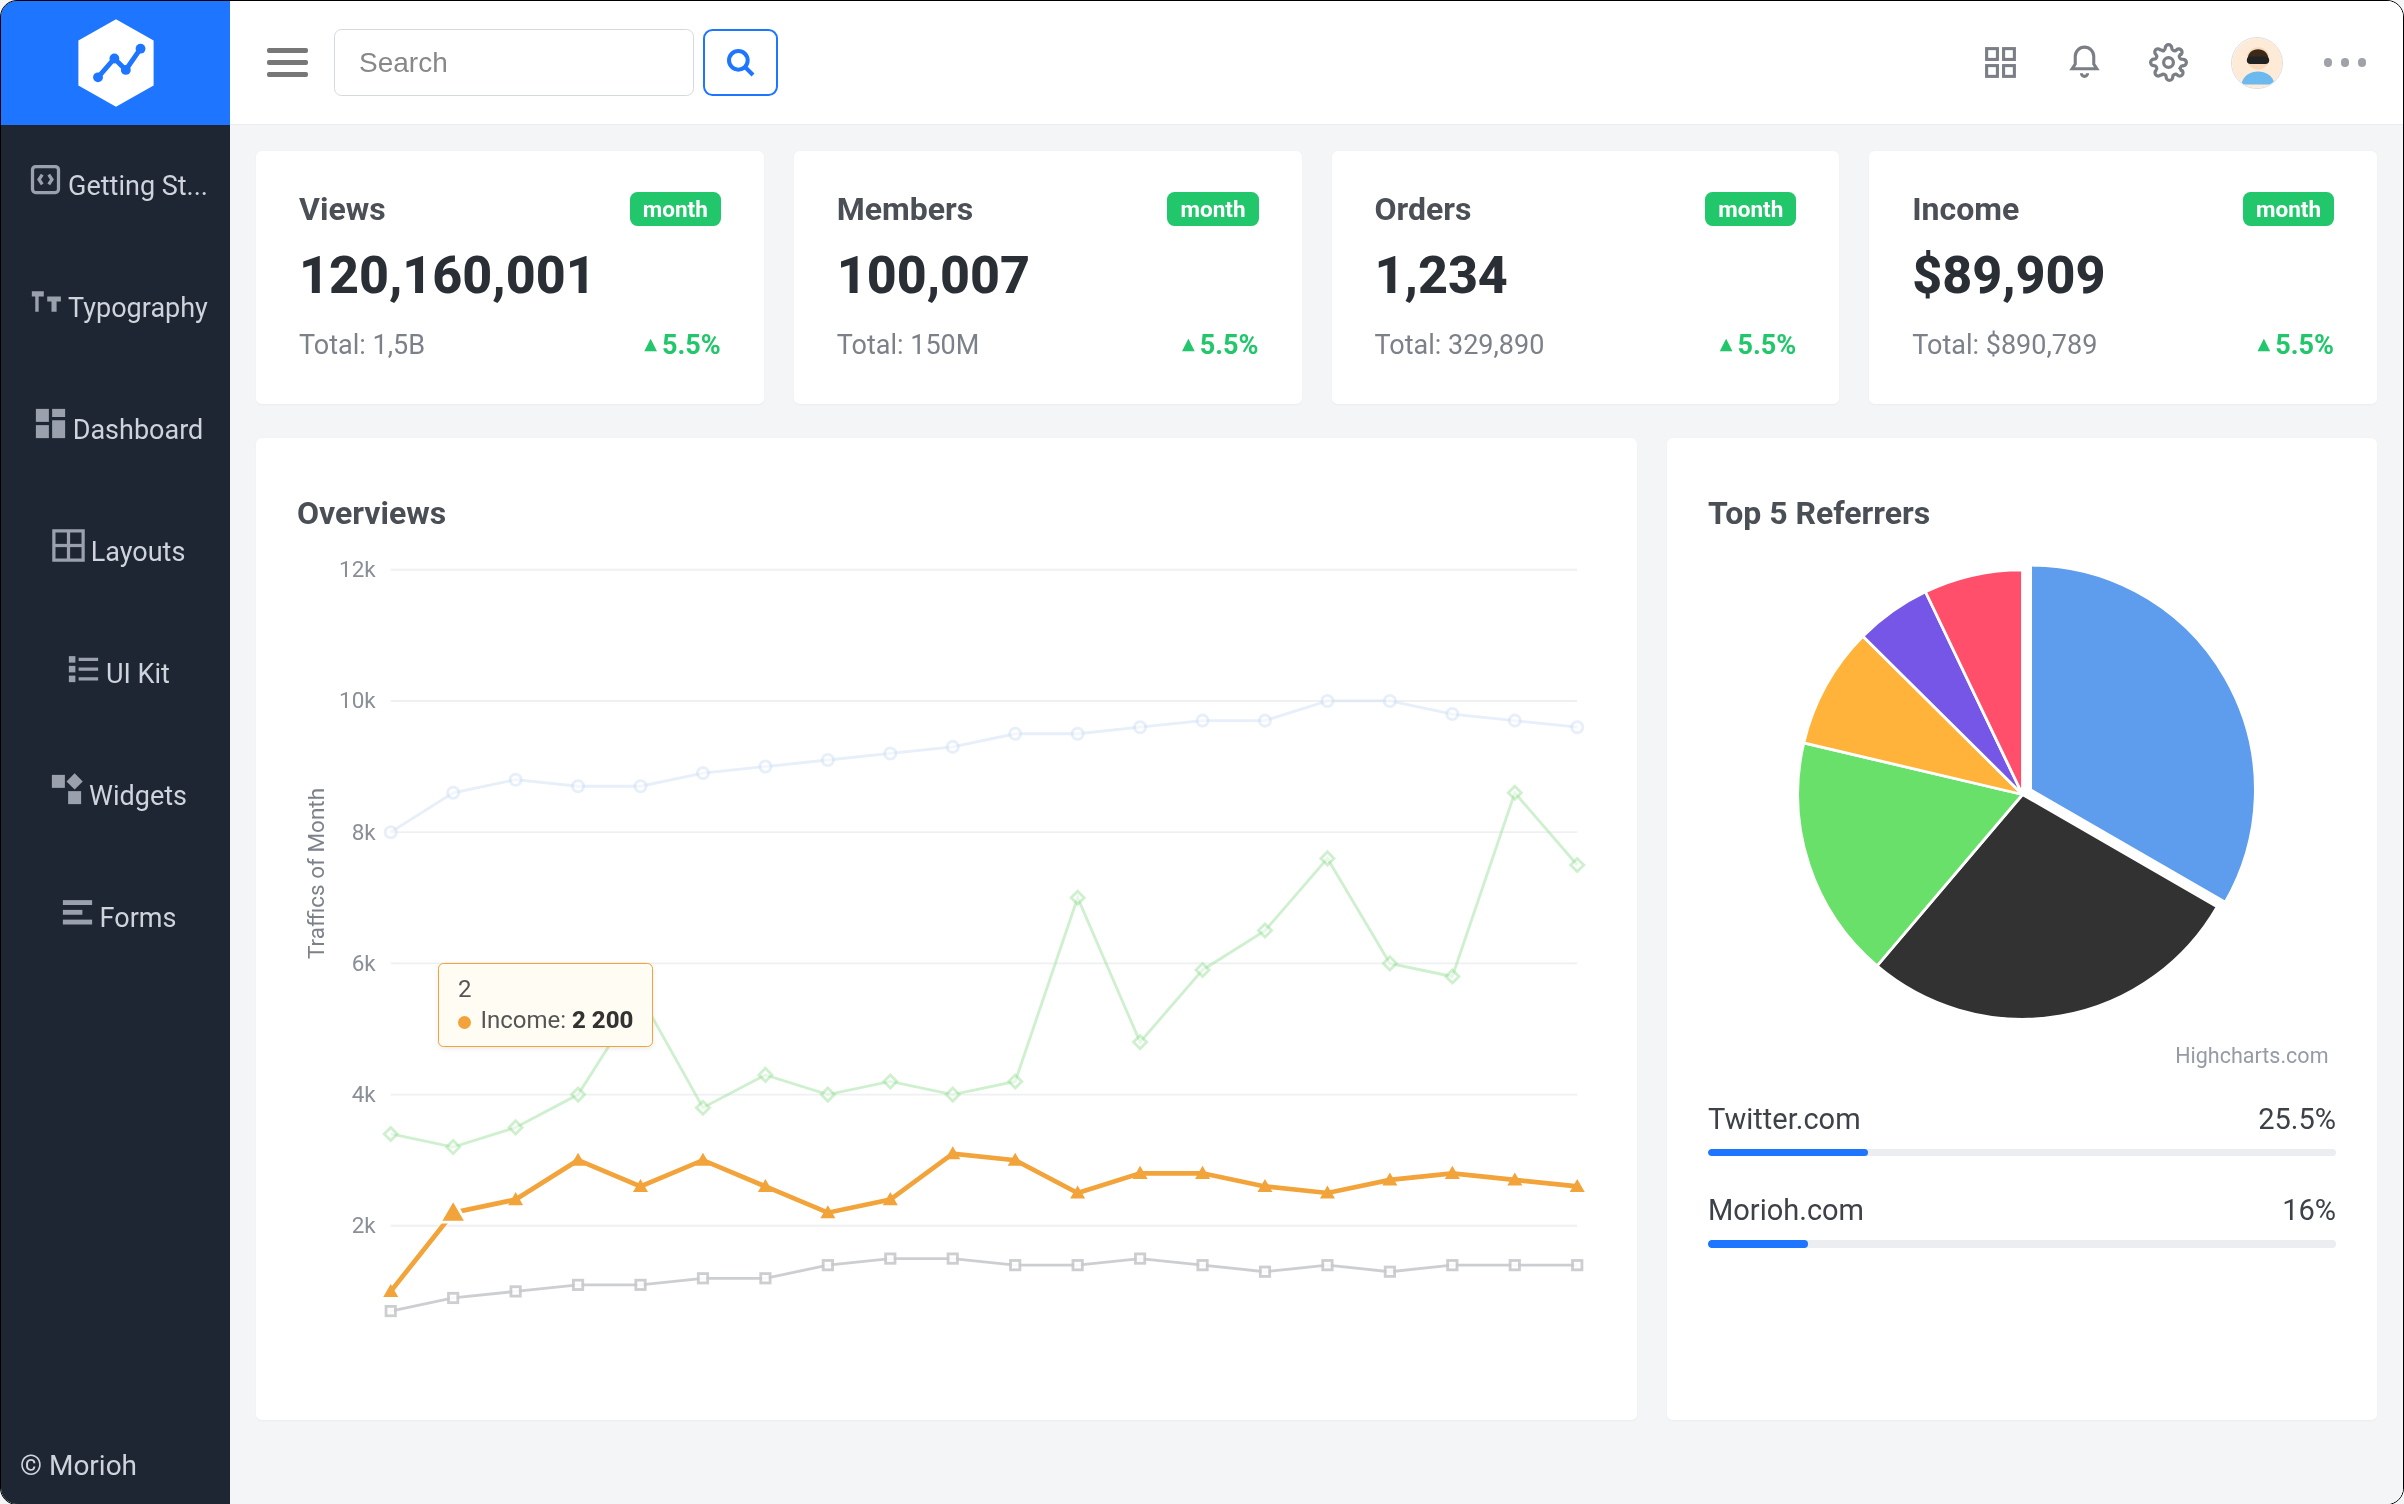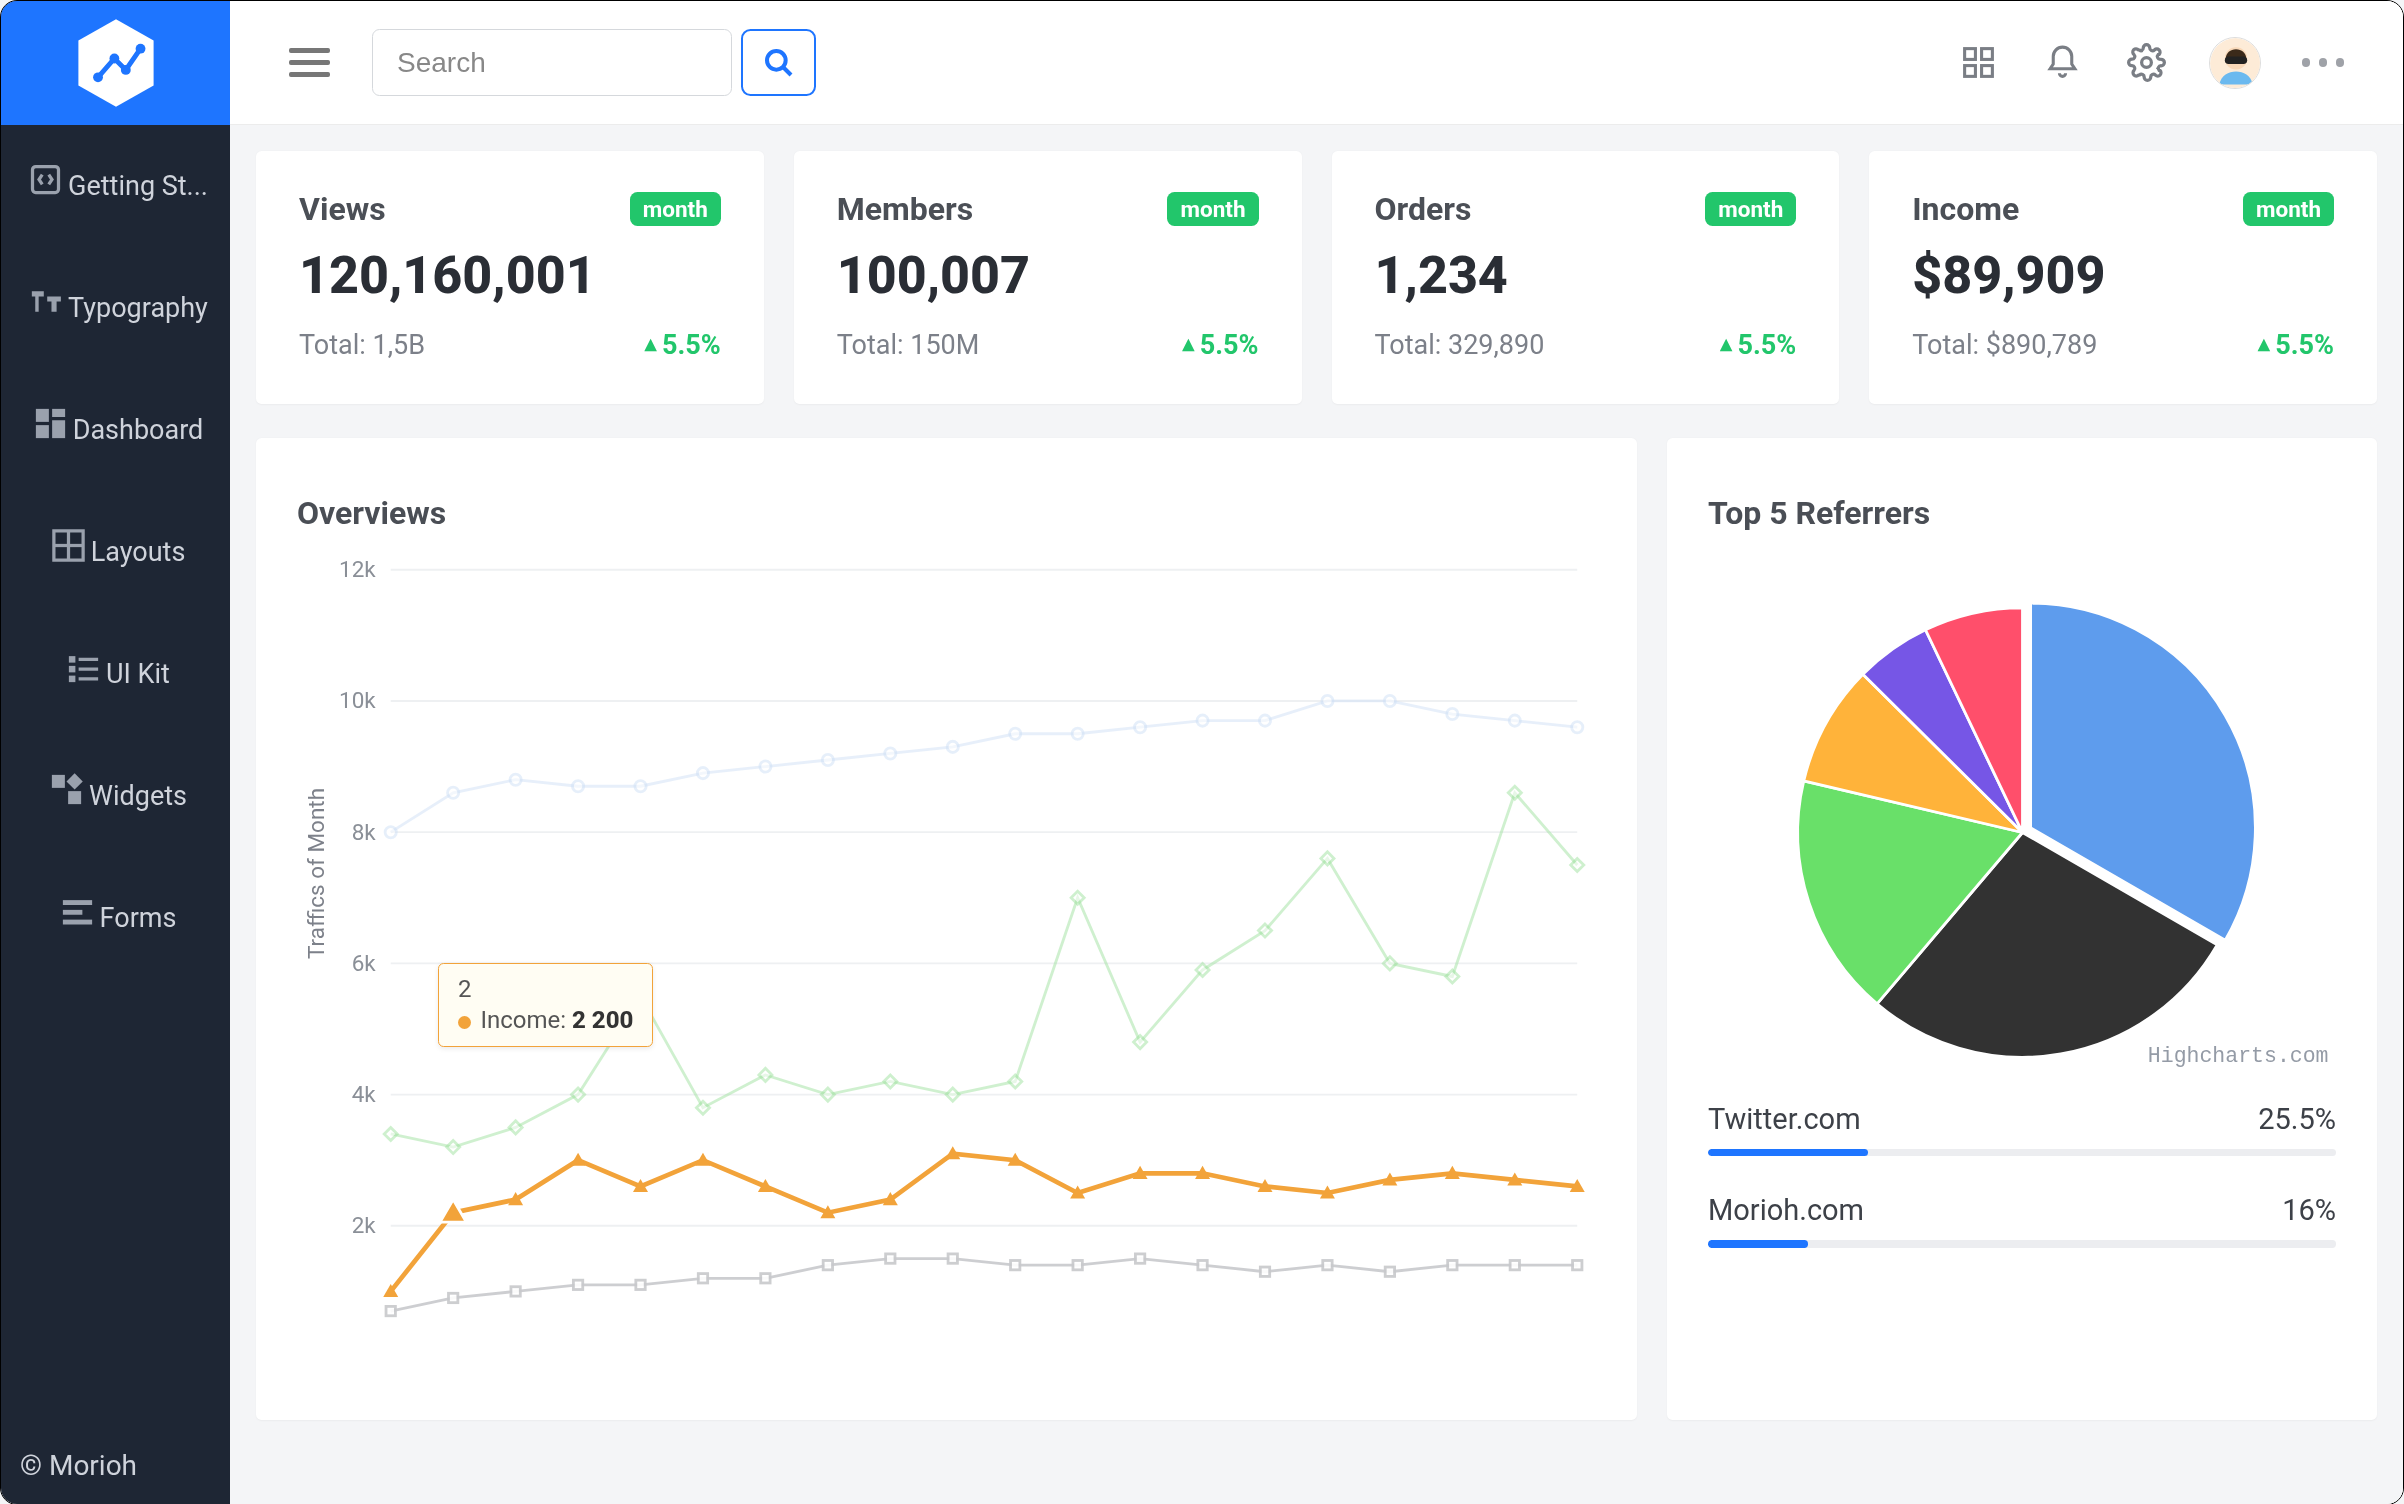--- a/index.html
+++ b/index.html
@@ -17,21 +17,21 @@
   .sidebar { width: 229px; background: #1e2634; display: flex; flex-direction: column; color: #b5bcc8; flex-shrink:0;}
   .logo-box { height: 124px; background: #1e75ff; display:flex; align-items:center; justify-content:center;}
   .logo-shape { width:84px; height:94px; }
   .nav { flex:1; overflow:hidden; }
   .nav-item { display:flex; flex-direction:row; align-items:center; justify-content:center; padding: 32px 7.5px; cursor:pointer; color:#cfd3db;}
   .nav-item .icon-slot { width:45px; height:45px; display:flex; align-items:center; justify-content:center; margin-bottom:13px; color:#9aa1ad;}
   .nav-item .label { font-size:27px; color:#cfd3db; white-space:nowrap; overflow:hidden; text-overflow:ellipsis; max-width:187px; text-align:center;}
   .sidebar-footer { padding: 22.5px 19px; font-size:28px; color:#cfd3db;}
   
   .main { flex:1; display:flex; flex-direction:column; min-width:0;}
-  .topbar { height:124px; background:#fff; border-bottom:0.9px solid #ececec; display:flex; align-items:center; padding: 0 59px; gap:42px;}
+  .topbar { height:124px; background:#fff; border-bottom:0.9px solid #ececec; display:flex; align-items:center; padding: 0 37px; gap:26px;}
   .hamburger { width:41px; height:41px; display:flex; flex-direction:column; justify-content:center; gap:7.5px; cursor:pointer;}
   .hamburger span { height:4.7px; background:#777; border-radius:1.9px; display:block;}
   .search-wrap { display:flex; align-items:center;}
   .search-input { width:360px; height:67px; border:0.9px solid #d5d8dc; border-radius:7.5px; font-size:28px; padding: 0 24px; color:#555;}
   .search-input::placeholder { color:#888; }
   .search-btn { width:75px; height:67px; border:2.8px solid #1e75ff; background:#fff; border-radius:9.4px; margin-left:9.4px; display:flex; align-items:center; justify-content:center; cursor:pointer;}
   .spacer { flex:1; }
   .topbar-actions { display:flex; align-items:center; gap:41px; color:#7a7e85;}
   .topbar-icon { width:43px; height:43px; display:flex; align-items:center; justify-content:center; cursor:pointer;}
   .avatar { width:52px; height:52px; border-radius:50%; overflow:hidden; border:0.9px solid #ddd; cursor:pointer;}
@@ -56,21 +56,21 @@
   .panel h3 { font-size:32px; font-weight:700; color:#4a4e55; margin-bottom:19px;margin-top:17px;}
   .chart-area { position:relative; width:100%; height: 843px;}
   .chart-area svg { position:absolute; inset:0; }
   .ylabel { position:absolute; left:5.6px; top:50%; transform: translateY(-50%) rotate(-90deg); transform-origin:left top; font-size:22.5px; color:#7d818a; white-space:nowrap;}
   .tooltip-box { position:absolute; left:141px; top:412px; background:#fffdf3; border:1.9px solid #f2a33a; border-radius:5.6px; padding:11.2px 19px; font-size:24px; color:#555; box-shadow:0 1.9px 5.6px rgba(0,0,0,0.08);}
   .tooltip-box .tline1 { font-size:24px; }
   .tooltip-box .tline2 { font-size:24px; margin-top:3.7px;}
   .tooltip-dot { display:inline-block; width:13px; height:13px; background:#f2a33a; border-radius:50%; margin-right:9.4px; vertical-align:middle;}
   .tooltip-box b { color:#333; font-weight:800;}
   
-  .pie-wrap { position:relative; height:525px; display:flex; align-items:flex-end; justify-content:center;font-family:Liberation Mono, monospace;}
+  .pie-wrap { position:relative; height:525px; display:flex; align-items:flex-start; justify-content:center;}
   .pie-credit { position:absolute; right:7.5px; bottom:7.5px; font-size:21.5px; color:#949ba6; cursor:pointer;}
   .ref-list { margin-top:26px; display:flex; flex-direction:column; gap:37px; overflow:hidden;}
   .ref-item .ref-row { display:flex; justify-content:space-between; font-size:29px; color:#3d4148; margin-bottom:13px;}
   .ref-bar-bg { height:7.5px; background:#ecedf0; border-radius:3.7px; overflow:hidden;}
   .ref-bar { height:100%; background:#1e75ff; border-radius:3.7px;}
 </style>
 </head>
 <body>
 
 <div class="app">

